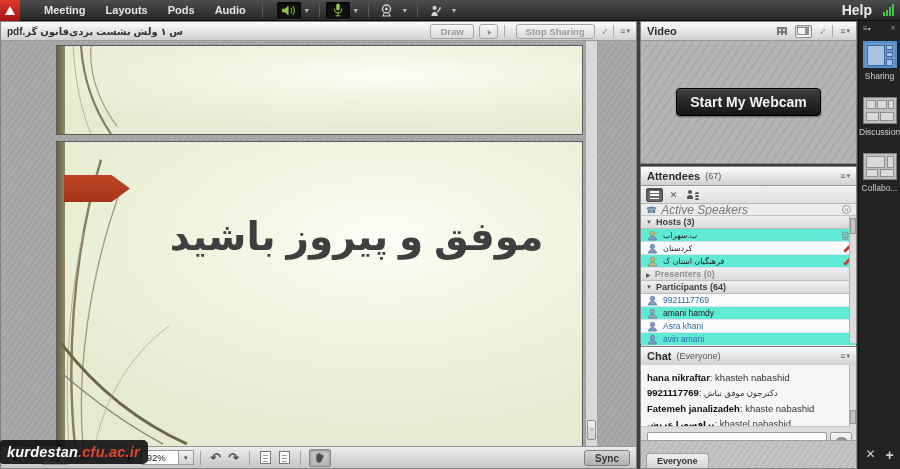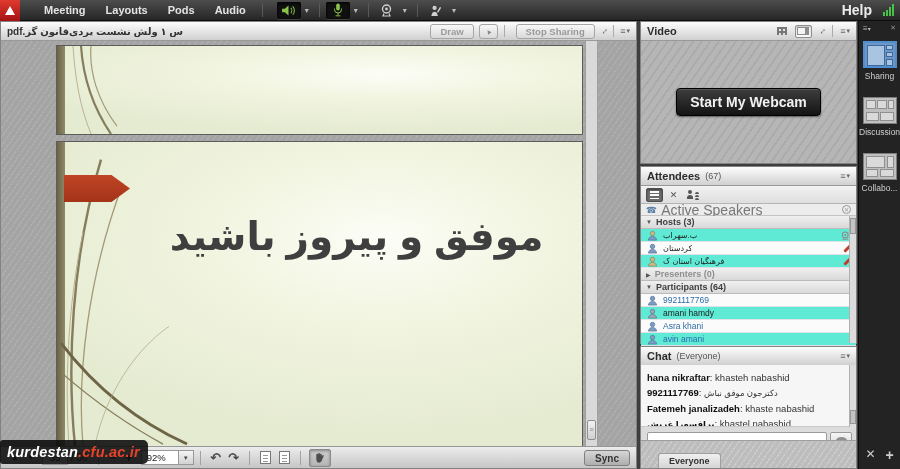--- a/index.html
+++ b/index.html
@@ -138,21 +138,21 @@
     box-shadow:inset 0 1px 2px rgba(0,0,0,.4);}
   .list-glyph { width:9px; height:8px;
     background:repeating-linear-gradient(currentColor 0 2px, transparent 2px 3.5px); }
   .person-glyph { position:relative; width:10px; height:9px;}
   .person-glyph::before{content:""; position:absolute; left:0; top:0; width:4px;height:4px;
     border-radius:50%; background:currentColor;}
   .person-glyph::after{content:""; position:absolute; left:-1px; bottom:0; width:6px; height:4px;
     border-radius:3px 3px 0 0; background:currentColor; box-shadow:7px -4px 0 -1px currentColor,7px -1px 0 -1px currentColor,7px 2px 0 -1px currentColor;}
   .active-row { height:12px; background:#ececec; border-bottom:1px solid #c4c4c4;
     display:flex; align-items:center; padding:0 5px; }
-  .active-row .lbl { font-size:14px; color:#777; margin-left:4px; }
+  .active-row .lbl { font-size:12px; font-style:italic; color:#777; margin-left:4px; }
   .active-row .phone { font-size:9px; color:#5b7fa6; line-height:10px;}
   .active-row .closer { margin-left:auto; width:9px; height:9px; border-radius:50%;
     border:1px solid #9a9a9a; color:#9a9a9a; font-size:6px; display:flex;
     align-items:center; justify-content:center; }
   .att-list { position:absolute; left:0; right:0; top:49px; bottom:0; background:#e8e8e8; }
   .grp-hdr { height:13px; background:linear-gradient(#f0f0f0,#d9d9d9);
     border-bottom:1px solid #bcbcbc; display:flex; align-items:center;
     font-size:9px; font-weight:bold; color:#3e3e3e; padding-left:5px; }
   .grp-hdr .tri { font-size:6px; margin-right:4px; color:#555; }
   .grp-hdr.dim { color:#8f8f8f; }
@@ -191,21 +191,21 @@
     background:#fff; font-size:10px; padding:0 4px; font-family:inherit; }
   .bubble-btn { width:22px; height:17px; margin-left:3px; border:1px solid #9a9a9a;
     border-radius:2px; background:linear-gradient(#f5f5f5,#d8d8d8);
     display:flex; align-items:center; justify-content:center; }
   .bubble { width:11px; height:7px; background:#8f8f8f; border-radius:50%; position:relative;}
   .bubble::after{content:""; position:absolute; left:2px; bottom:-3px; width:0; height:0;
     border-top:3px solid #8f8f8f; border-right:3px solid transparent;}
   .chat-tabs { position:absolute; left:0; right:0; bottom:0; height:28px;
     background:#bdbdbd;
     background-image:repeating-linear-gradient(125deg, rgba(255,255,255,.25) 0 1px, rgba(0,0,0,0) 1px 5px);
-    border-top:1px solid #9e9e9e; display:flex; align-items:flex-end; padding-left:17px;}
+    border-top:1px solid #9e9e9e; display:flex; align-items:flex-end; padding-left:5px;}
   .tab-everyone { height:15px; background:linear-gradient(#efefef,#d6d6d6);
     border:1px solid #9e9e9e; border-bottom:none; border-radius:3px 3px 0 0;
     font-size:9px; font-weight:bold; color:#333; display:flex; align-items:center;
     padding:0 10px; }
   
   .layoutbar { position:absolute; left:858px; top:21px; width:42px; height:448px;
     background:#232323; border-left:1px solid #0e0e0e; }
   .lb-hdr { height:14px; display:flex; align-items:center; padding:0 4px;
     color:#b5b5b5; font-size:8px; }
   .lb-hdr .x { margin-left:auto; font-size:7px; color:#8d8d8d; }

